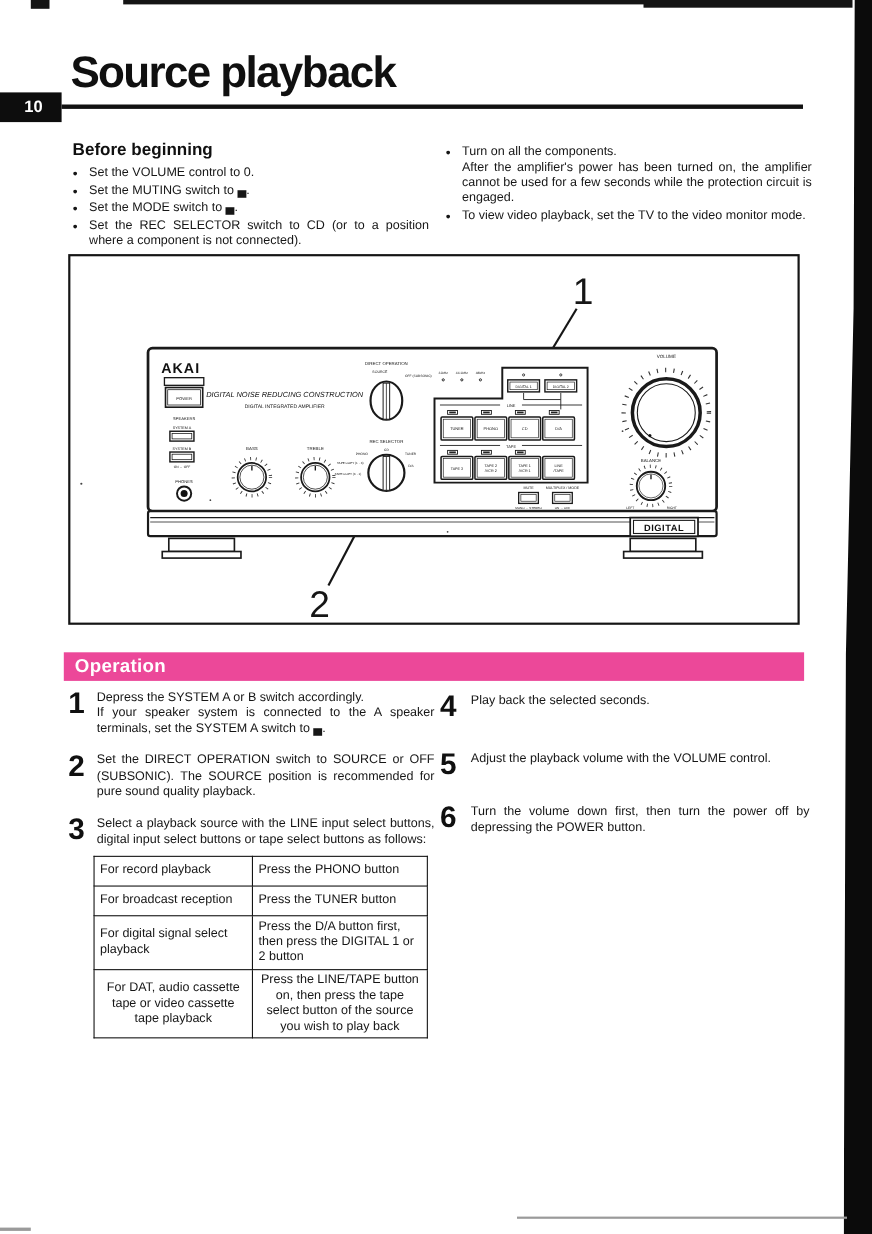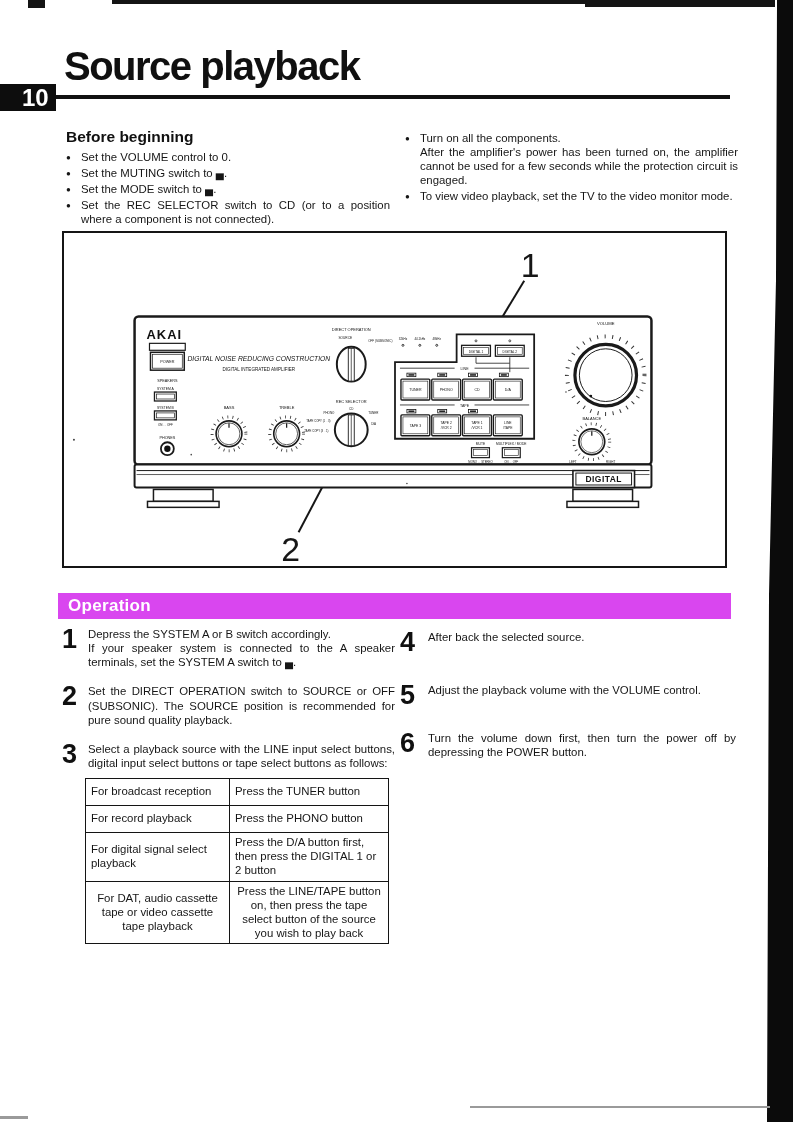--- a/index.html
+++ b/index.html
@@ -6,33 +6,33 @@
   .page{position:relative;width:793px;height:1122px;background:#ffffff;overflow:hidden;
         font-family:"Liberation Sans",sans-serif;color:#161616;}
   .abs{position:absolute;}
   
   .scan-strip{background:#141414;}
   .scan-right-band{background:#0b0b0b;
      clip-path:polygon(777px 0,793px 0,793px 1122px,767px 1122px,769px 595px,776px 280px);}
   .scan-dash{background:#9a9a9a;}
   
   .title{font-size:40px;font-weight:bold;letter-spacing:-1.5px;color:#101010;}
-  .numbox{background:#0d0d0d;color:#ffffff;font-size:24px;font-weight:bold;
+  .numbox{background:#0d0d0d;color:#ffffff;font-size:15px;font-weight:bold;
           display:flex;align-items:center;padding-left:22px;box-sizing:border-box;}
   .rule{background:#111111;}
   
   .h2{font-size:15.5px;font-weight:bold;color:#101010;}
   .blist{font-size:11.4px;line-height:1.22;}
   .bitem{display:flex;margin-bottom:2px;}
   .bdot{width:15px;flex:0 0 15px;font-size:8px;line-height:14px;}
   .btext{flex:1;white-space:pre-line;text-align:justify;}
   
   .figbox{border:2px solid #151515;background:#ffffff;}
   
-  .opbar{background:#d946ef;color:#ffffff;display:flex;align-items:center;}
+  .opbar{background:#ec4899;color:#ffffff;display:flex;align-items:center;}
   .opbar-label{font-size:17px;font-weight:bold;padding-left:10px;letter-spacing:.3px;}
   .steps{font-size:11.4px;line-height:1.24;}
   .step{display:flex;}
   .stepnum{flex:0 0 26px;font-size:27px;font-weight:bold;line-height:.95;color:#101010;}
   .stepbody{flex:1;}
   .stepbold{font-weight:bold;}
   .steptext{white-space:pre-line;text-align:justify;}
   
   table.src{border-collapse:collapse;margin-left:23px;margin-top:8px;}
   table.src td{border:1.3px solid #141414;font-size:11.4px;line-height:1.22;
@@ -317,45 +317,45 @@
     <div class="step">
       <div class="stepnum">3</div>
       <div class="stepbody">
           <div class="stepbold"></div>
           <div class="steptext">Select a playback source with the LINE input select buttons, digital input select buttons or tape select buttons as follows:</div>
         </div>
     </div>
     <table class="src">
       <tbody>
           <tr style="height:27px;">
+        <td class="c1">For record playback</td>
+        <td class="c2">Press the PHONO button</td>
+      </tr>
+      <tr style="height:27px;">
         <td class="c1">For broadcast reception</td>
         <td class="c2">Press the TUNER button</td>
-      </tr>
-      <tr style="height:27px;">
-        <td class="c1">For record playback</td>
-        <td class="c2">Press the PHONO button</td>
       </tr>
       <tr style="height:44px;">
         <td class="c1">For digital signal select playback</td>
         <td class="c2">Press the D/A button first, then press the DIGITAL 1 or 2 button</td>
       </tr>
       <tr style="height:62px;text-align:center;">
         <td class="c1">For DAT, audio cassette tape or video cassette tape playback</td>
         <td class="c2">Press the LINE/TAPE button on, then press the tape select button of the source you wish to play back</td>
       </tr>
     </tbody>
       </table>
   </div>
 
   <div class="abs steps" style="left:400px;top:630px;width:336px;">
     <div class="step" style="margin-bottom:27px;">
       <div class="stepnum" style="flex-basis:28px;">4</div>
       <div class="stepbody">
           <div class="stepbold"></div>
-          <div class="steptext">After back the selected source.</div>
+          <div class="steptext">Play back the selected seconds.</div>
         </div>
     </div>
     <div class="step" style="margin-bottom:23px;">
       <div class="stepnum" style="flex-basis:28px;">5</div>
       <div class="stepbody">
           <div class="stepbold"></div>
           <div class="steptext">Adjust the playback volume with the VOLUME control.</div>
         </div>
     </div>
     <div class="step">

